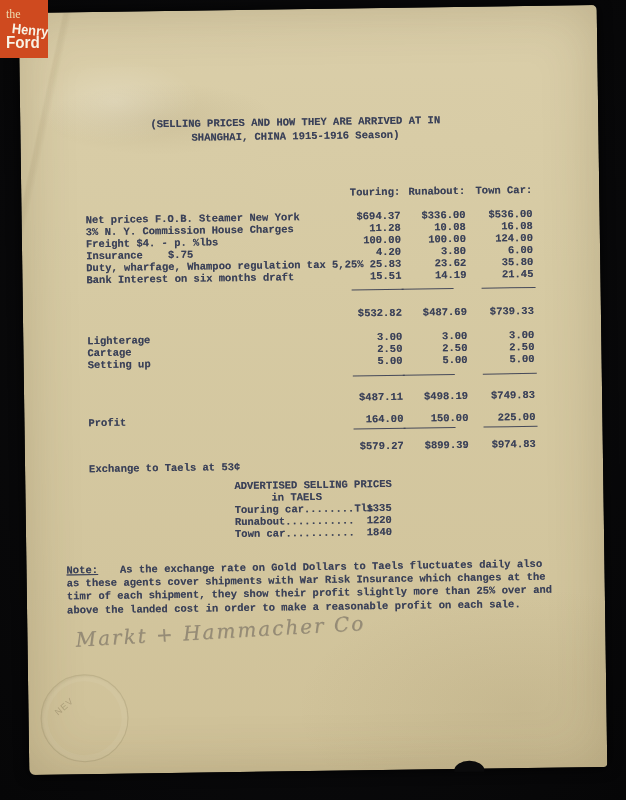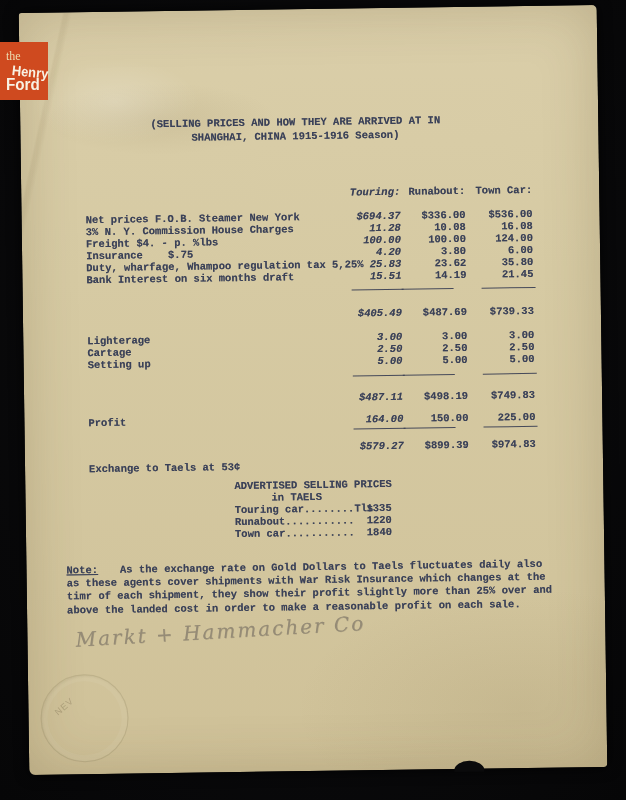--- a/index.html
+++ b/index.html
@@ -44,21 +44,21 @@
     font-family:"Liberation Mono", monospace;
     font-size:10.5px; font-weight:bold;
     color:#3a4158;
     text-shadow:0 0 0.6px rgba(54,60,86,0.55);
   }
   .title { position:absolute; left:0; top:106px; width:100%; text-align:center; line-height:14px; transform:translateX(-14px); white-space:pre; }
 
   .trow { position:absolute; left:0; width:100%; height:13px; }
   .lbl  { position:absolute; left:64px; white-space:pre; }
   .c    { position:absolute; text-align:right; white-space:pre; }
-  .c1   { left:309px; width:70px;font-style:italic; }
+  .c1   { left:309px; width:70px; }
   .c2   { left:374px; width:70px; }
   .c3   { left:431px; width:80px; }
   .stray{ position:absolute; left:438px; width:10px; }
 
   .rule-row { position:absolute; left:0; width:100%; height:4px; }
   .rl { position:absolute; height:0; border-top:1.7px solid rgba(50,56,80,0.88); }
   .rl1 { left:329px; width:52px; }
   .rl2 { left:379px; width:52px; }
   .rl3 { left:459px; width:54px; }
 
@@ -145,21 +145,21 @@
         <span class="c c3">21.45</span>
       </div>
 
       <div class="rule-row" style="top:281px">
         <span class="rl rl1"></span>
         <span class="rl rl2"></span>
         <span class="rl rl3"></span>
       </div>
 
       <div class="trow" style="top:299px">
-        <span class="c c1">$405.49</span>
+        <span class="c c1">$532.82</span>
         <span class="c c2">$487.69</span>
         <span class="c c3">$739.33</span>
       </div>
 
       <div class="trow" style="top:323px">
         <span class="lbl">Lighterage</span>
         <span class="c c1">3.00</span>
         <span class="c c2">3.00</span>
         <span class="c c3">3.00</span>
       </div>
@@ -235,19 +235,19 @@
       </div>
     </div>
 
     <div class="handwriting">Markt + Hammacher Co</div>
 
     <div class="stamp">
       <span class="stamp-text">NEV</span>
     </div>
   </div>
 
-  <div class="logo" style="background: rgb(207, 74, 31); margin-top: 42px;">
+  <div class="logo" style="background: rgb(207, 74, 31);">
     <span class="logo-the">the</span>
     <span class="logo-henry">Henry</span>
     <span class="logo-ford">Ford</span>
   </div>
 
 </div>
 
 </body></html>

